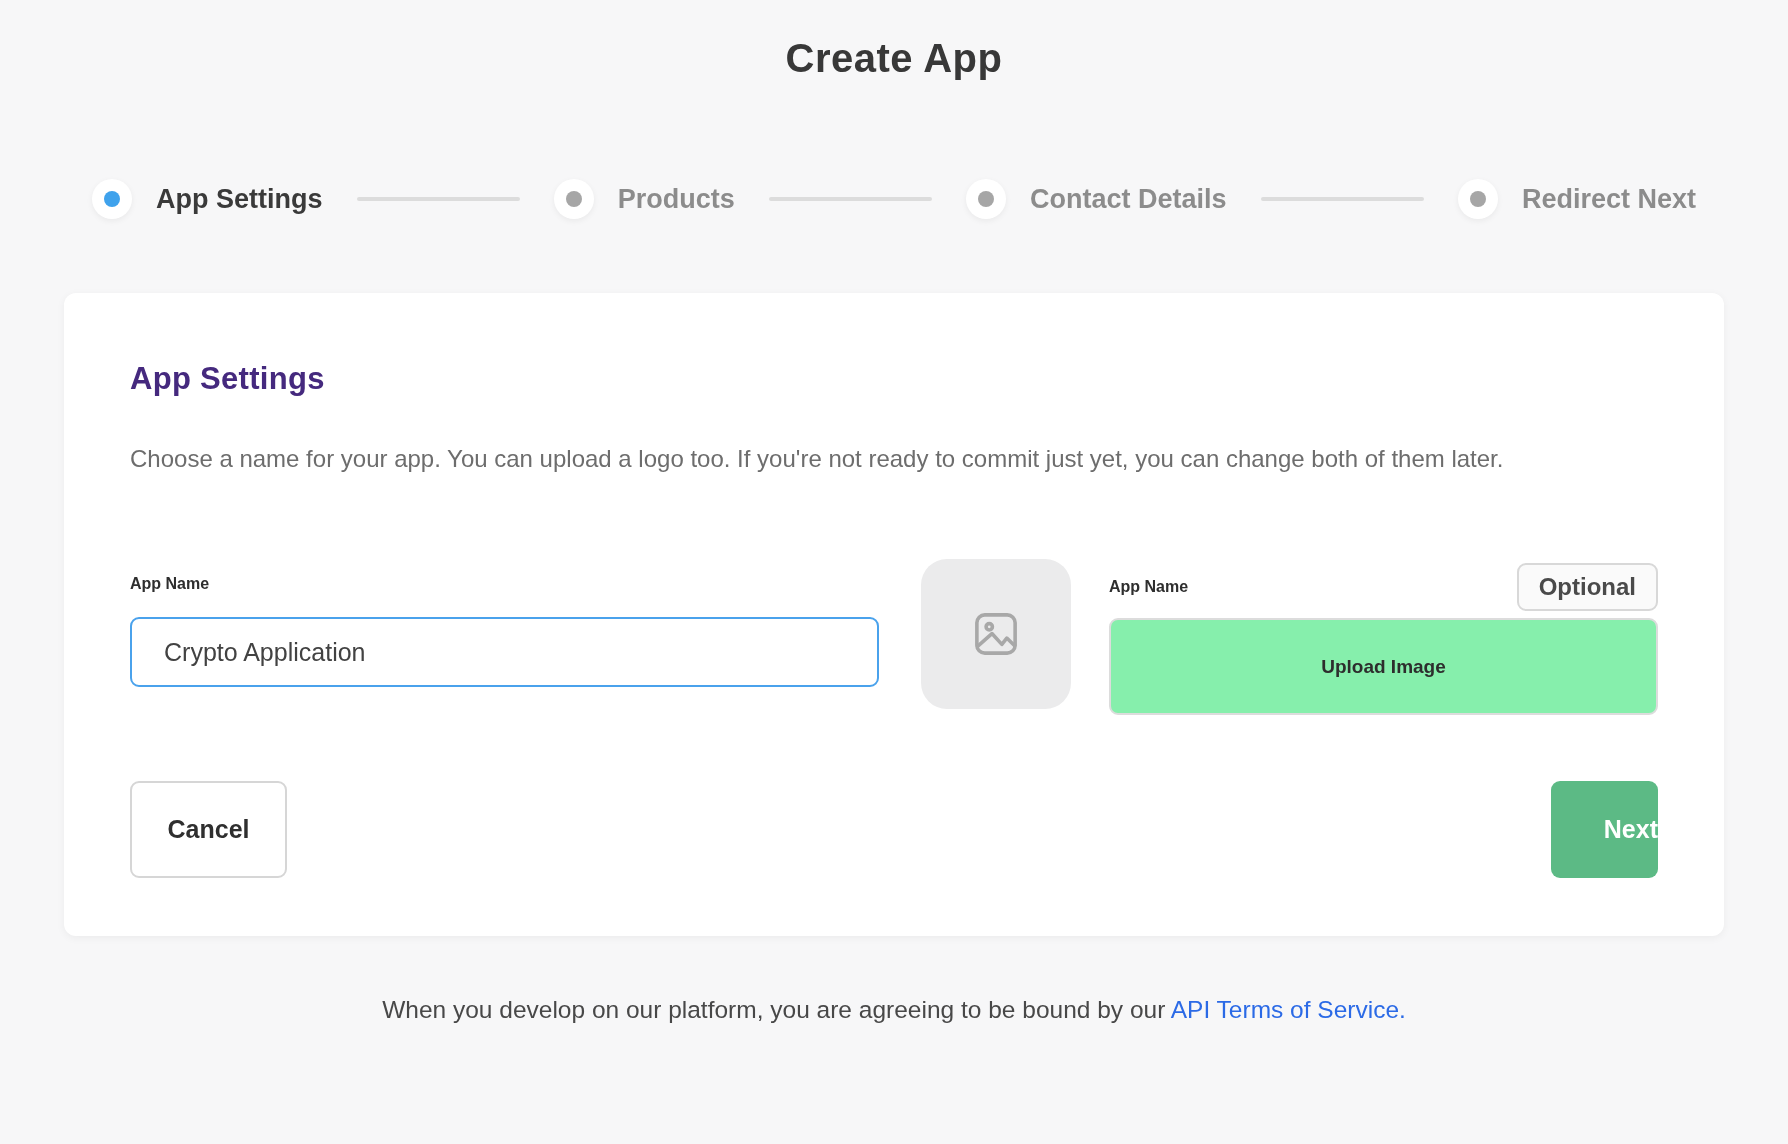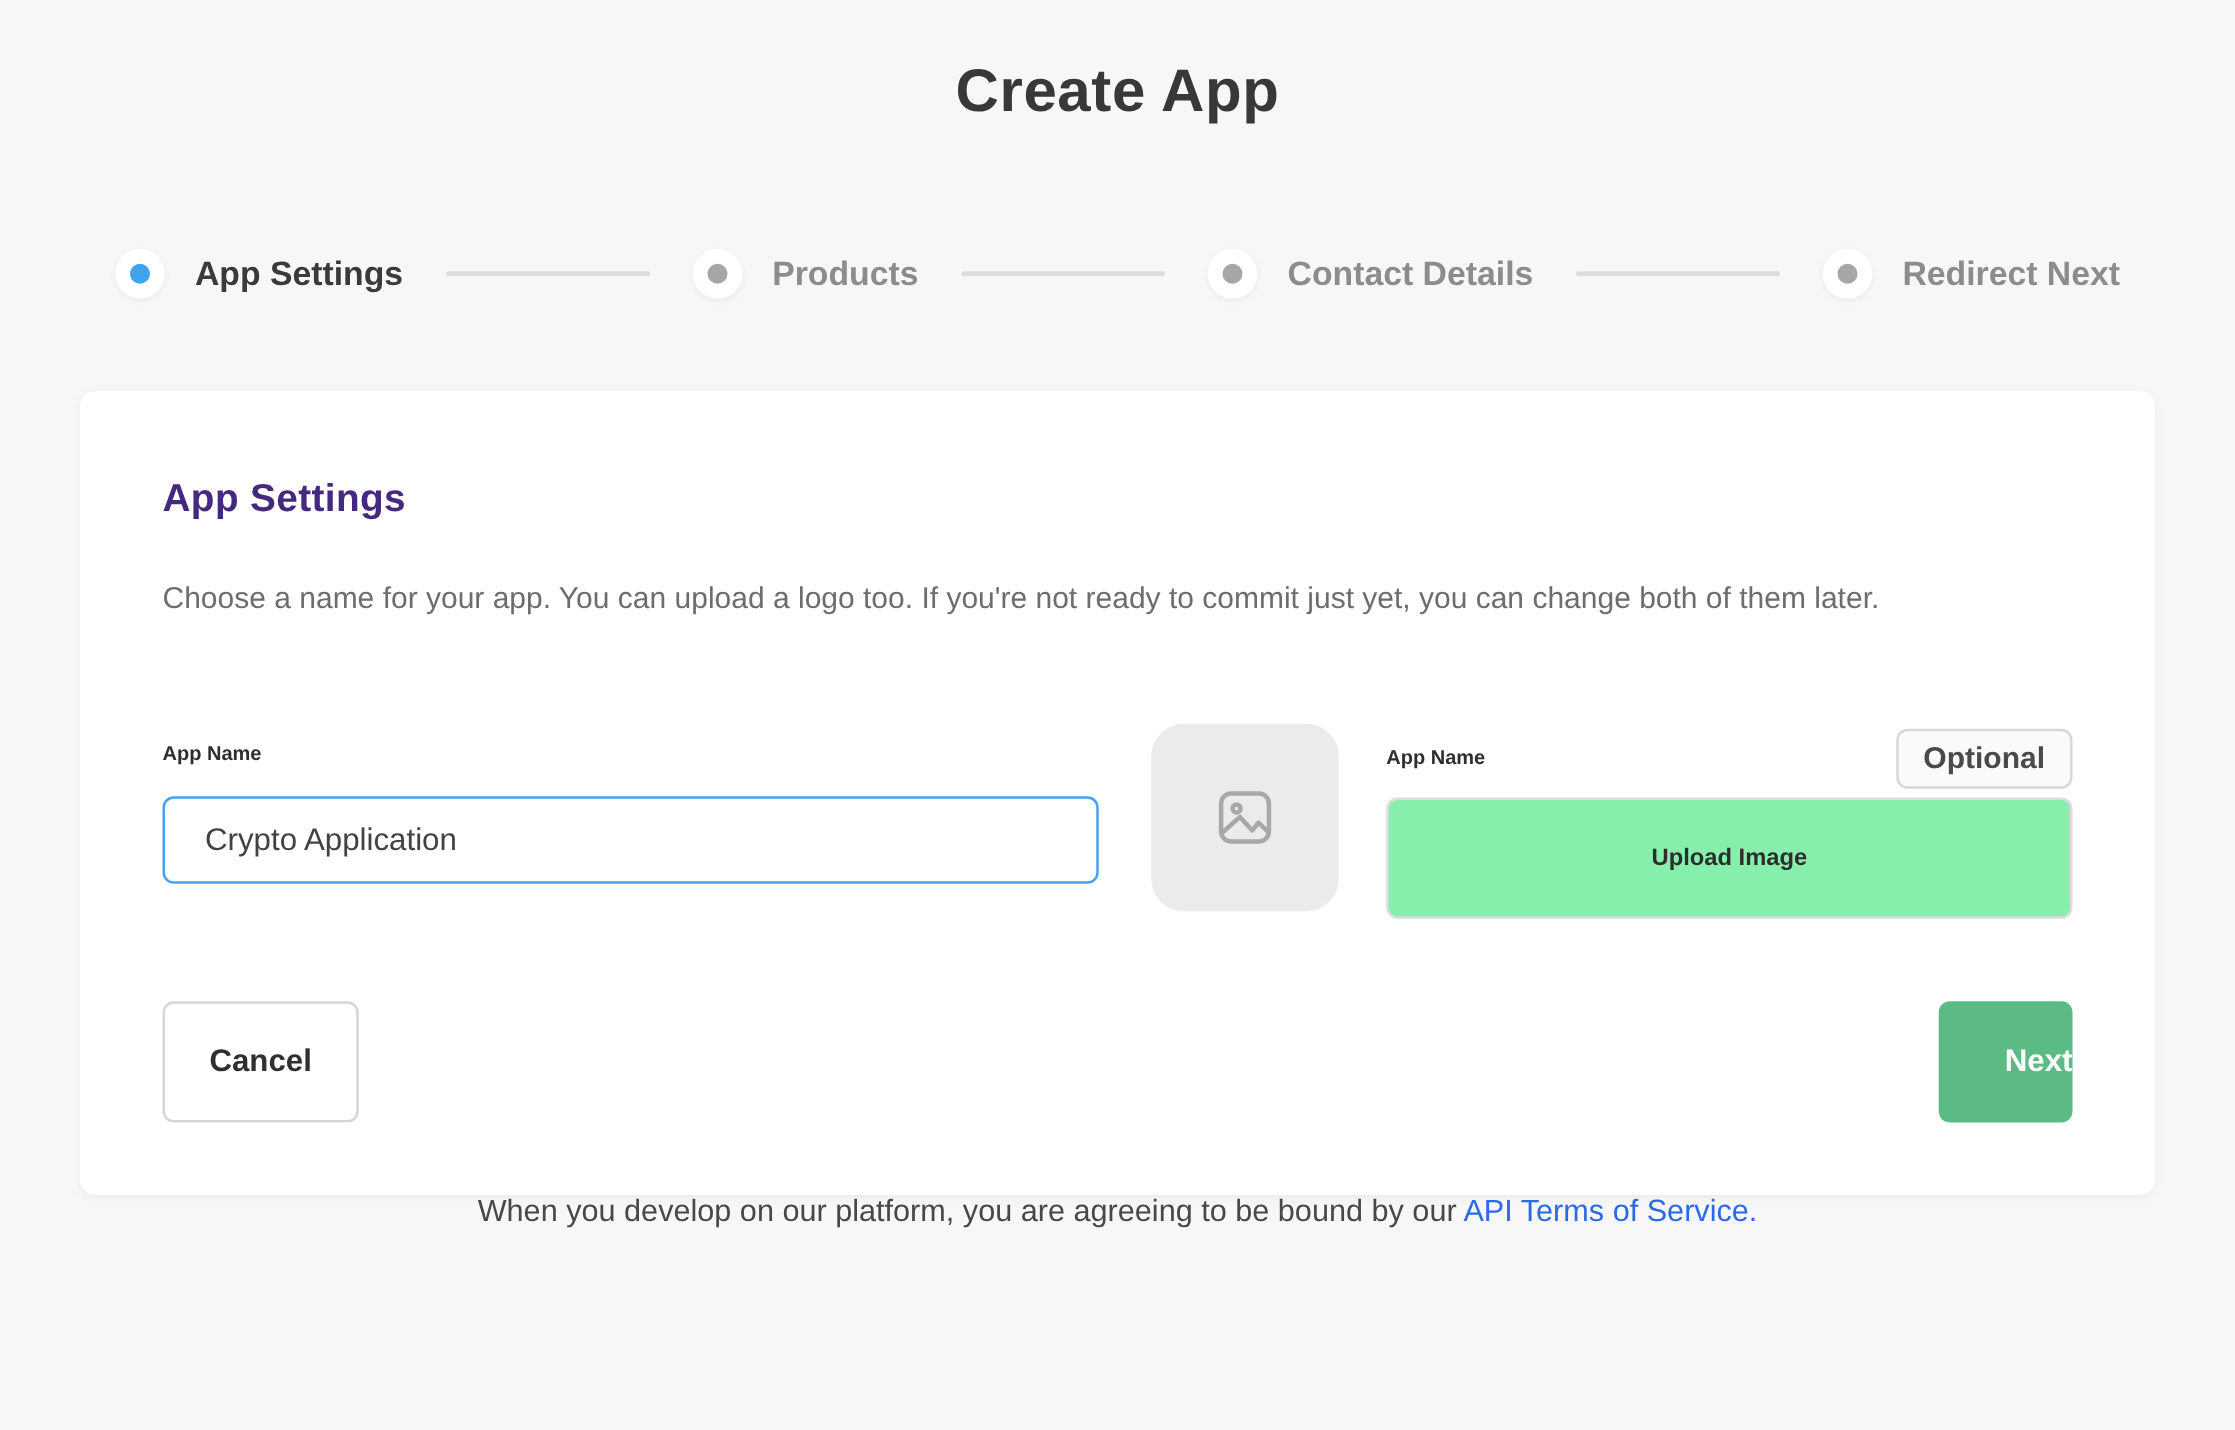--- a/index.html
+++ b/index.html
@@ -5,25 +5,25 @@
   * { margin: 0; padding: 0; box-sizing: border-box; }
   html, body { width: 1788px; height: 1144px; }
   body {
     background: #f7f7f8;
     font-family: "Liberation Sans", "DejaVu Sans", sans-serif;
     color: #3a3a3a;
     overflow: hidden;
   }
   .page-title {
     text-align: center;
-    font-size: 48px;
+    font-size: 40px;
     font-weight: 800;
     letter-spacing: 0.5px;
     color: #383838;
-    margin-top: 46px;
+    margin-top: 36px;
   }
   
   .stepper {
     display: flex;
     align-items: center;
     margin: 98px 92px 0 92px;
   }
   .step {
     display: flex;
     align-items: center;
@@ -172,20 +172,21 @@
     font-family: "Liberation Sans", "DejaVu Sans", sans-serif;
     font-size: 25px;
     font-weight: 600;
     color: #ffffff;
     cursor: pointer;
     text-align: right;
   }
   
   .tos {
     text-align: center;
+    margin-top: 60px;
     font-size: 24.5px;
     color: #484848;
   }
   .tos a {
     color: #2b6ae6;
     text-decoration: none;
   }
 </style>
 </head>
 <body>

